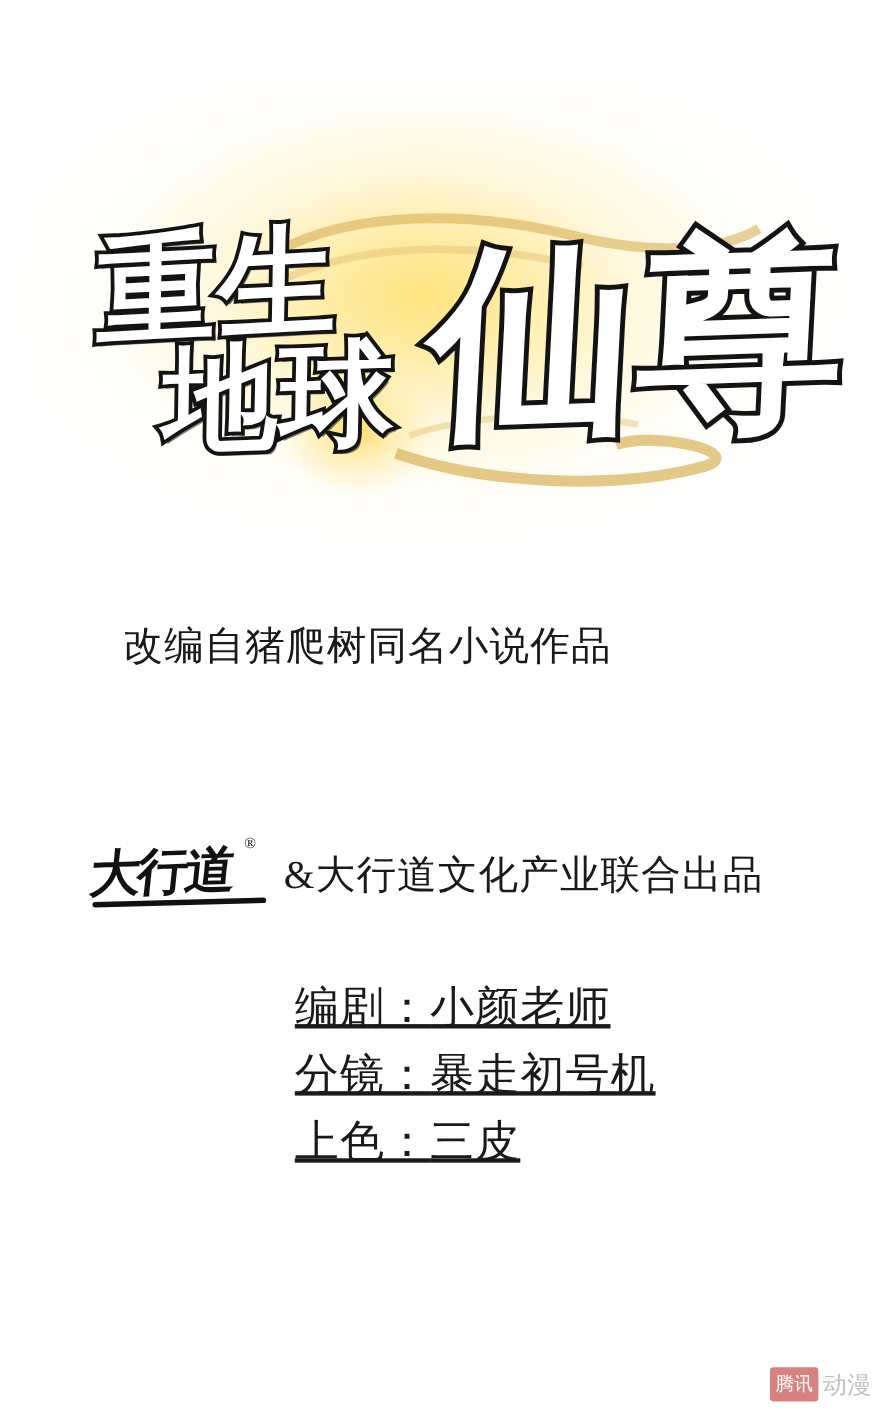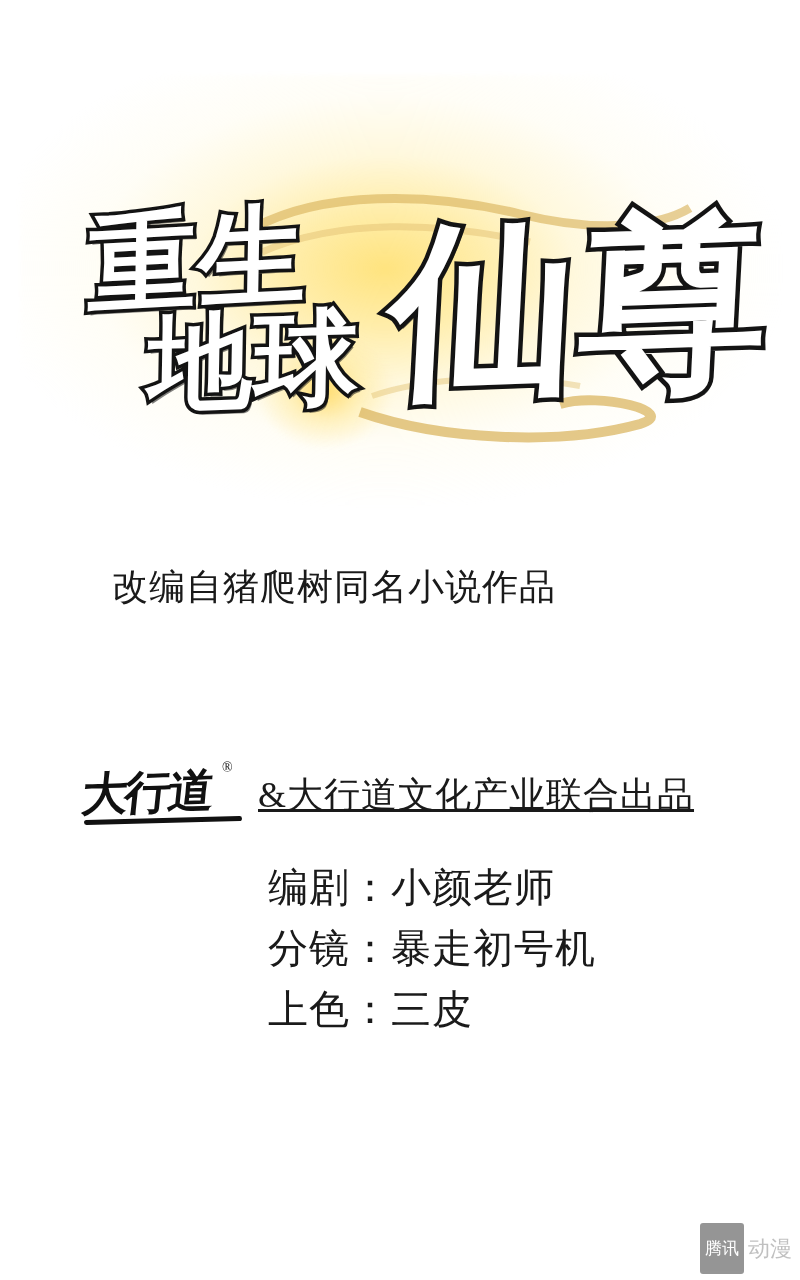--- a/index.html
+++ b/index.html
@@ -162,30 +162,30 @@
     top: 0px;
     font-size: 14px;
     color: #111;
   }
   .studio-line {
     font-size: 36px;
     letter-spacing: 1px;
     color: #1a1a1a;
     margin-left: 6px;
     white-space: nowrap;
-    text-decoration: underline;
   }
 
   .staff {
     position: absolute;
     left: 0;
-    top: 858px;
+    top: 886px;
     width: 636px;
     padding-left: 268px;
     box-sizing: border-box;
+    text-decoration: underline;
   }
   .staff-row {
     font-size: 40px;
     line-height: 1.52;
     color: #1a1a1a;
     letter-spacing: 1px;
     white-space: nowrap;
   }
   .staff-role { }
   .staff-name { }
@@ -194,24 +194,24 @@
   .watermark {
     position: absolute;
     right: 8px;
     bottom: 6px;
     display: flex;
     align-items: center;
     gap: 4px;
     opacity: 0.55;
   }
   .wm-badge {
-    background: #404040;
+    background: #b91c1c;
     color: #ffffff;
     font-size: 17px;
-    padding: 14px 5px;
+    padding: 4px 5px;
     border-radius: 3px;
     font-family: "Liberation Sans", sans-serif;
   }
   .wm-text {
     color: #8d8d8d;
     font-size: 22px;
     font-family: "Liberation Sans", sans-serif;
   }
 </style>
 </head>

